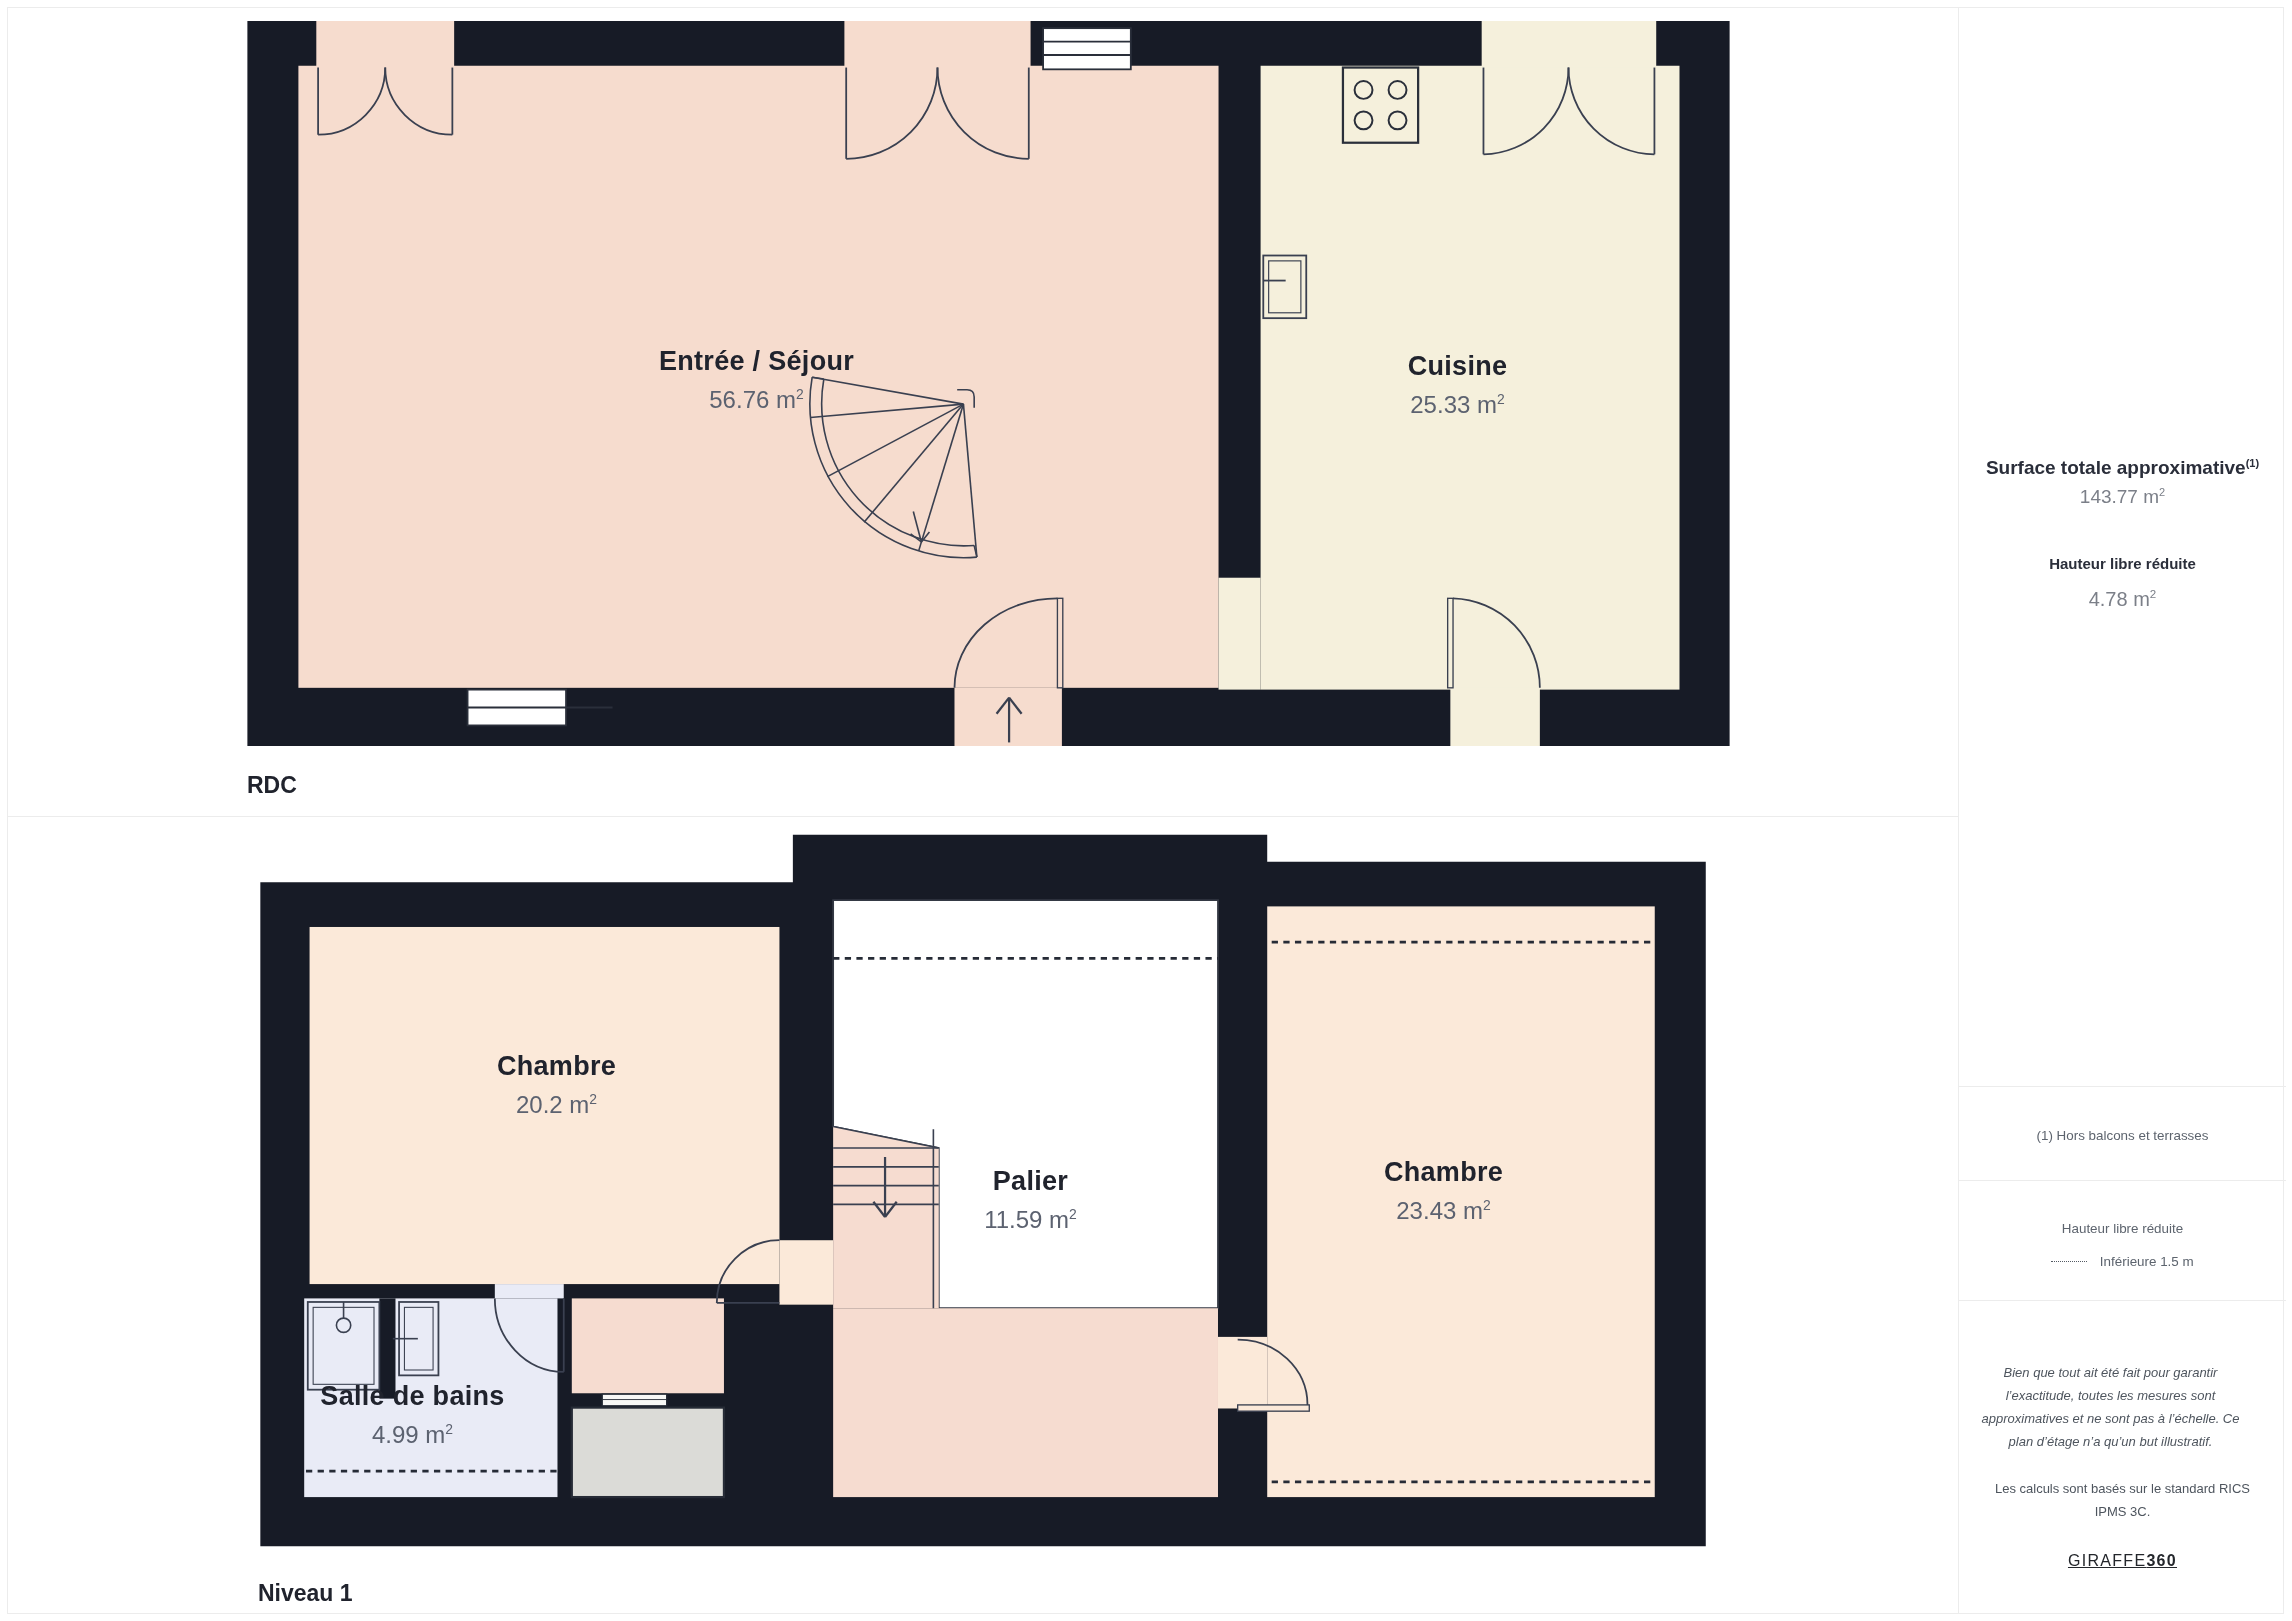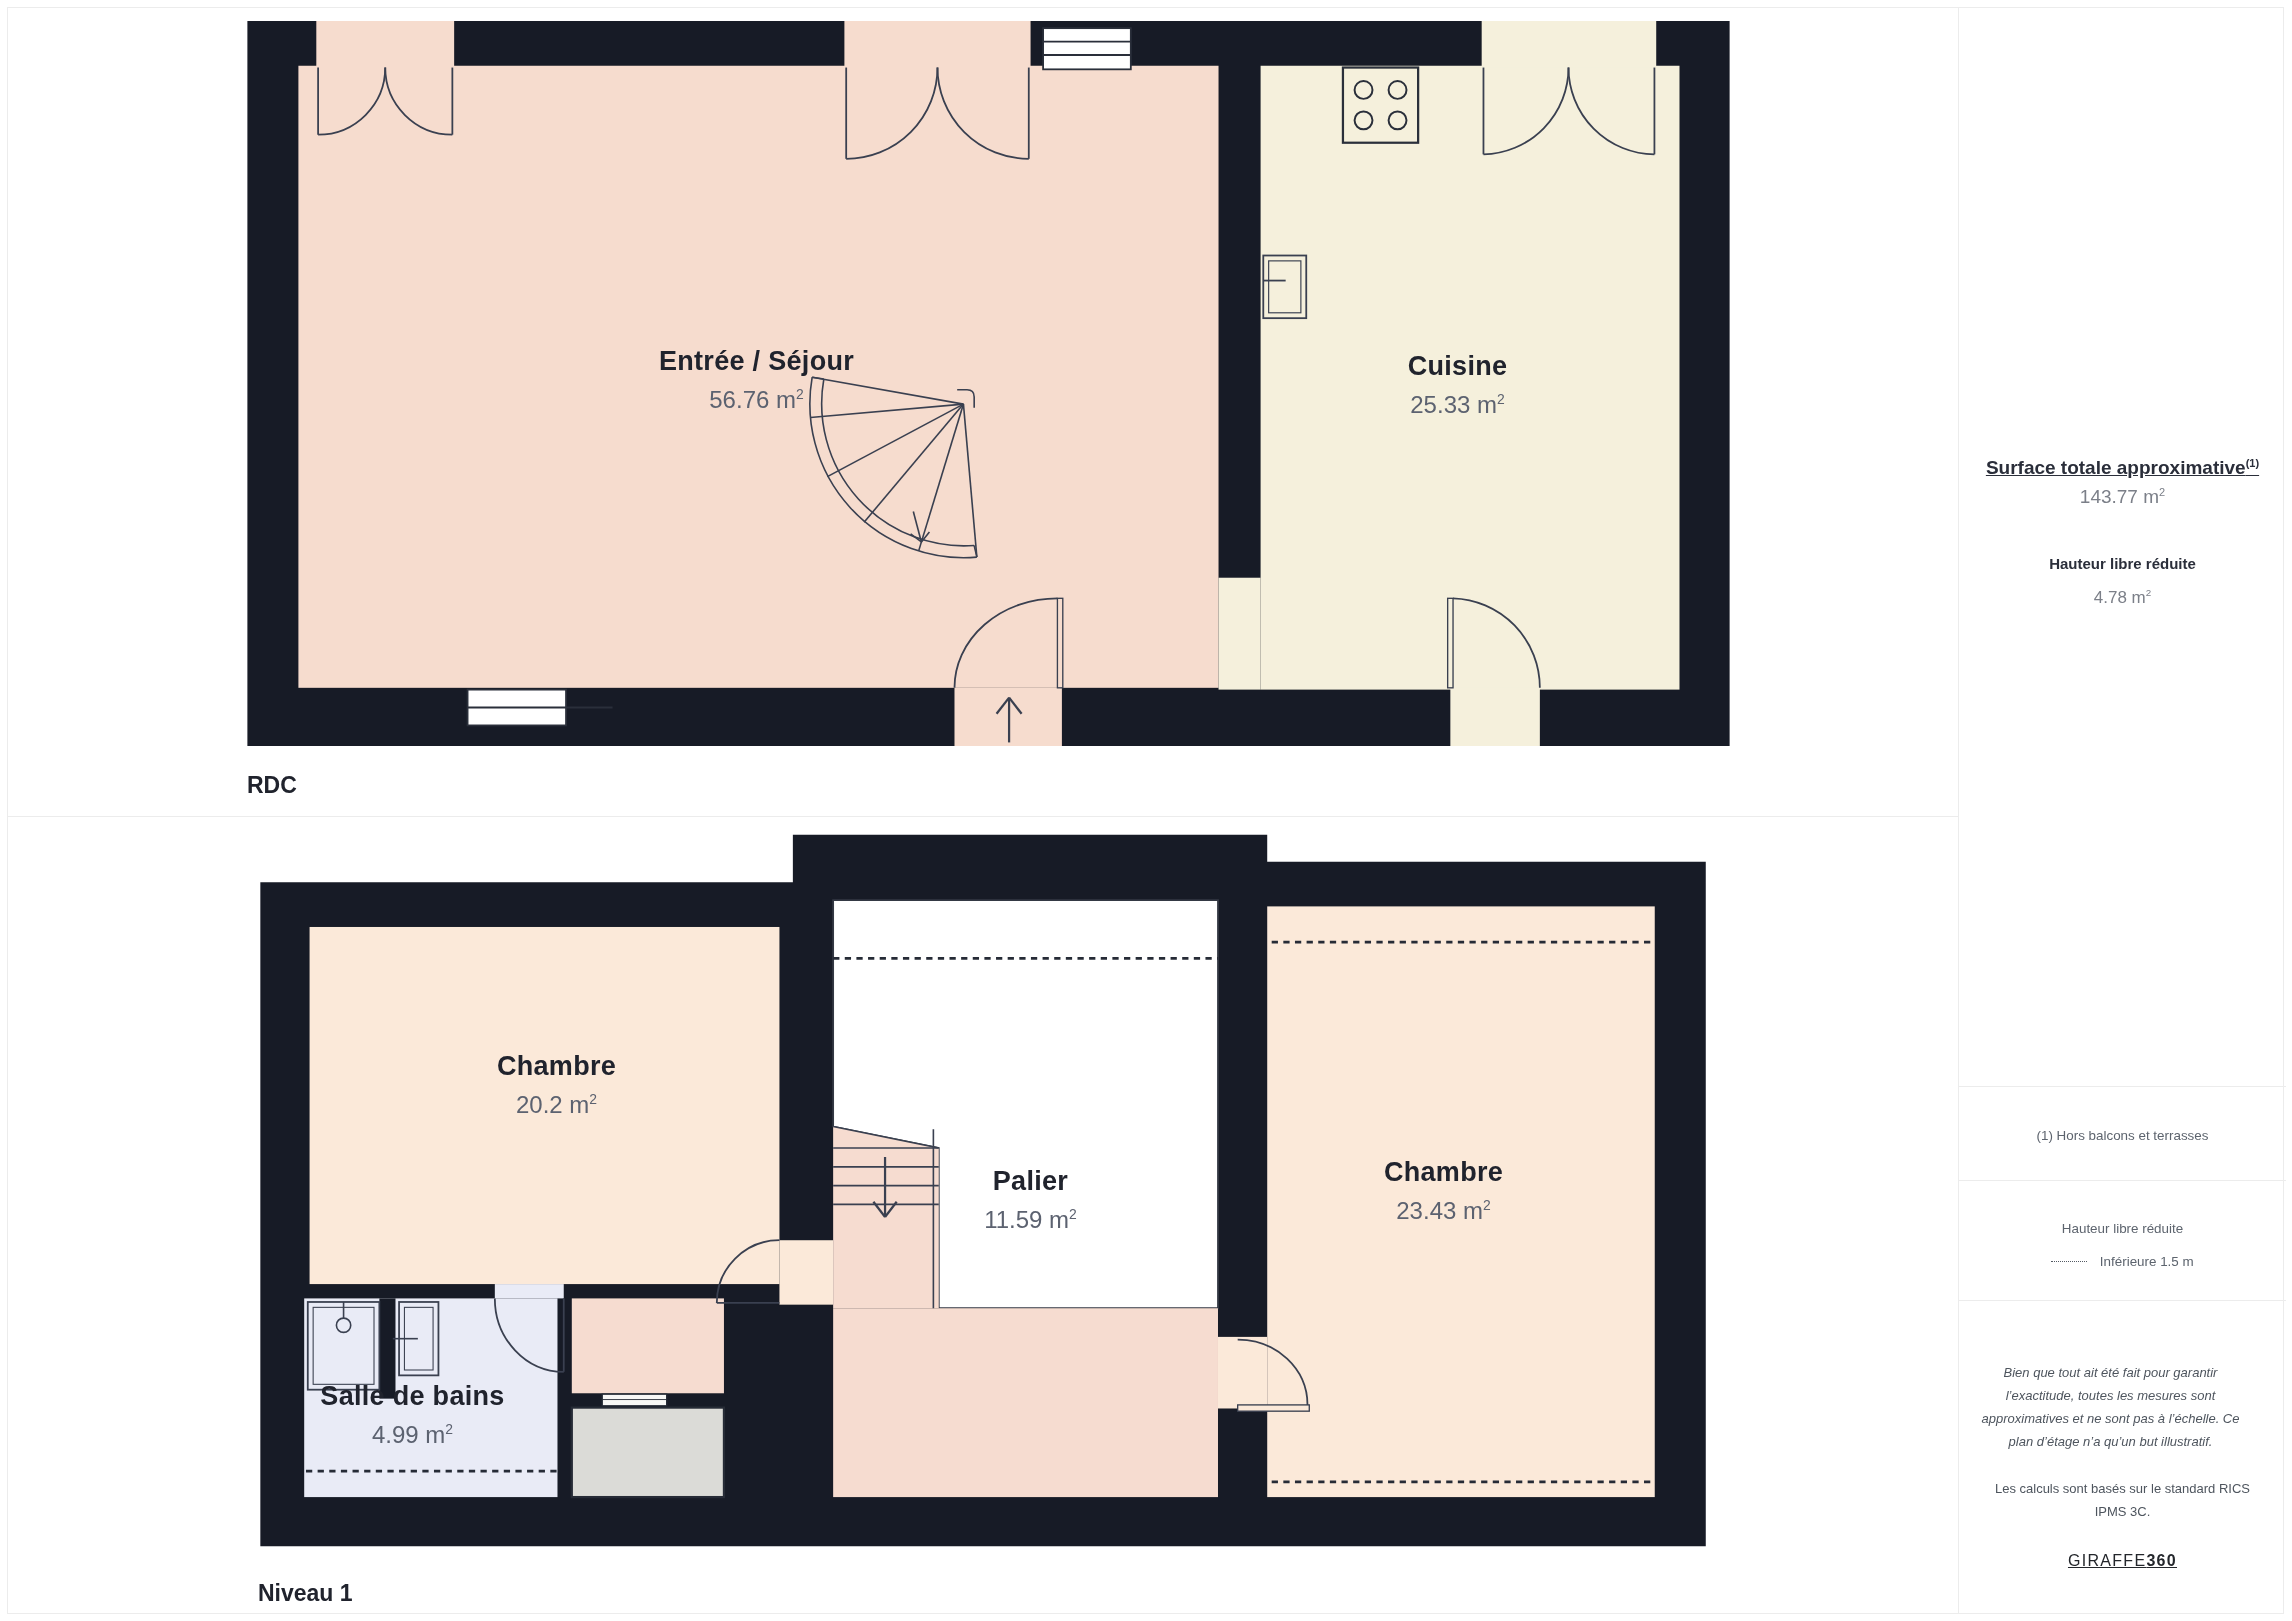--- a/index.html
+++ b/index.html
@@ -13,24 +13,24 @@
     border:0.9px solid #ececec;box-sizing:border-box;
   }
   .vdivider{position:absolute;left:1958px;top:7.2px;width:0.9px;height:1607px;background:#ececec;}
   .hdivider{position:absolute;background:#ececec;height:0.9px;}
   .room-label{position:absolute;text-align:center;pointer-events:none;}
   .room-label .rname{font-weight:bold;font-size:27px;color:#20232D;letter-spacing:0.3px;line-height:30px;}
   .room-label .rarea{font-size:24px;color:#5C6270;margin-top:4.5px;line-height:27px;}
   .room-label sup, .sb sup{font-size:58%;}
   .floor-label{position:absolute;font-weight:bold;font-size:23px;color:#20232D;}
   .sb{position:absolute;left:1959px;width:327px;text-align:center;color:#4e555e;}
-  .sb-title{font-weight:bold;font-size:19px;color:#2A2E3A;text-decoration:underline;}
+  .sb-title{font-weight:bold;font-size:19px;color:#2A2E3A;}
   .sb-value{font-size:19px;color:#7b7f88;}
   .sb-sub-title{font-weight:bold;font-size:15px;color:#2A2E3A;}
-  .sb-sub-value{font-size:17px;color:#7b7f88;}
+  .sb-sub-value{font-size:20px;color:#7b7f88;}
   .sb-footnote{font-size:13.4px;color:#5d646e;}
   .sb-legend-title{font-size:13.4px;color:#5d646e;}
   .sb-legend-row{display:flex;align-items:center;justify-content:center;font-size:13.4px;color:#5d646e;}
   .dotted-swatch{display:inline-block;width:36px;height:0;border-top:1.8px dotted #555b64;margin-right:12.5px;}
   .sb-par{font-size:13px;line-height:23px;color:#4e555e;width:279px;margin:0 auto;}
   .sb-brand{font-size:16px;letter-spacing:1.3px;color:#23262b;text-decoration:underline;}
   .sb-brand .bold{font-weight:bold;}
 </style>
 </head>
 <body>

